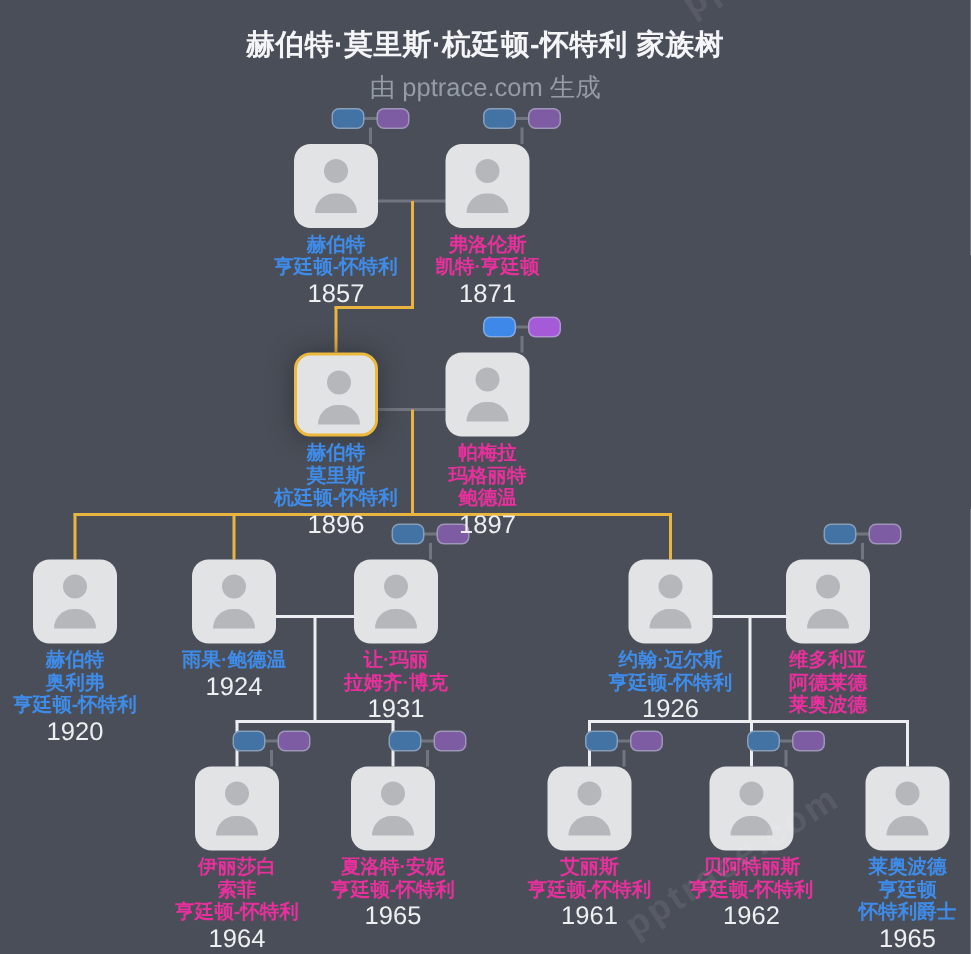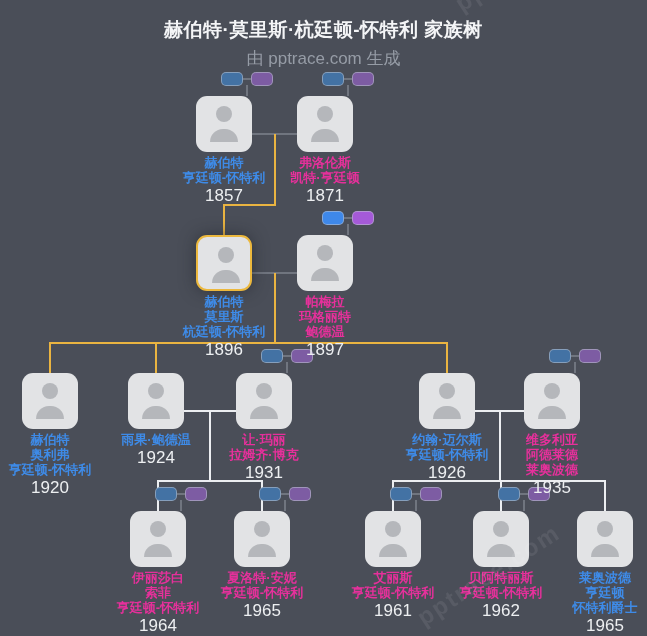--- a/index.html
+++ b/index.html
@@ -174,21 +174,20 @@
     <div class="badge" style="left: 549px; top: 349px; background: rgb(67, 114, 164);"></div>
     <div class="badge" style="left: 579px; top: 349px; background: rgb(125, 92, 163);"></div>
     <div class="card" style="left: 524px; top: 373px;">
       <div class="head"></div>
       <div class="shoulders"></div>
     </div>
     <div class="namebox" style="left: 487px; top: 432px; color: rgb(230, 48, 155);">
       <div>维多利亚</div>
       <div>阿德莱德</div>
       <div>莱奥波德</div>
-      <div class="year">1935</div>
     </div>
     <div class="seg" style="left: 175px; top: 493px; width: 12px; height: 2px; background: rgb(112, 117, 127);"></div>
     <div class="seg" style="left: 180px; top: 500px; width: 2px; height: 11px; background: rgb(112, 117, 127);"></div>
     <div class="badge" style="left: 155px; top: 487px; background: rgb(67, 114, 164);"></div>
     <div class="badge" style="left: 185px; top: 487px; background: rgb(125, 92, 163);"></div>
     <div class="card" style="left: 130px; top: 511px;">
       <div class="head"></div>
       <div class="shoulders"></div>
     </div>
     <div class="namebox" style="left: 93px; top: 570px; color: rgb(230, 48, 155);">

